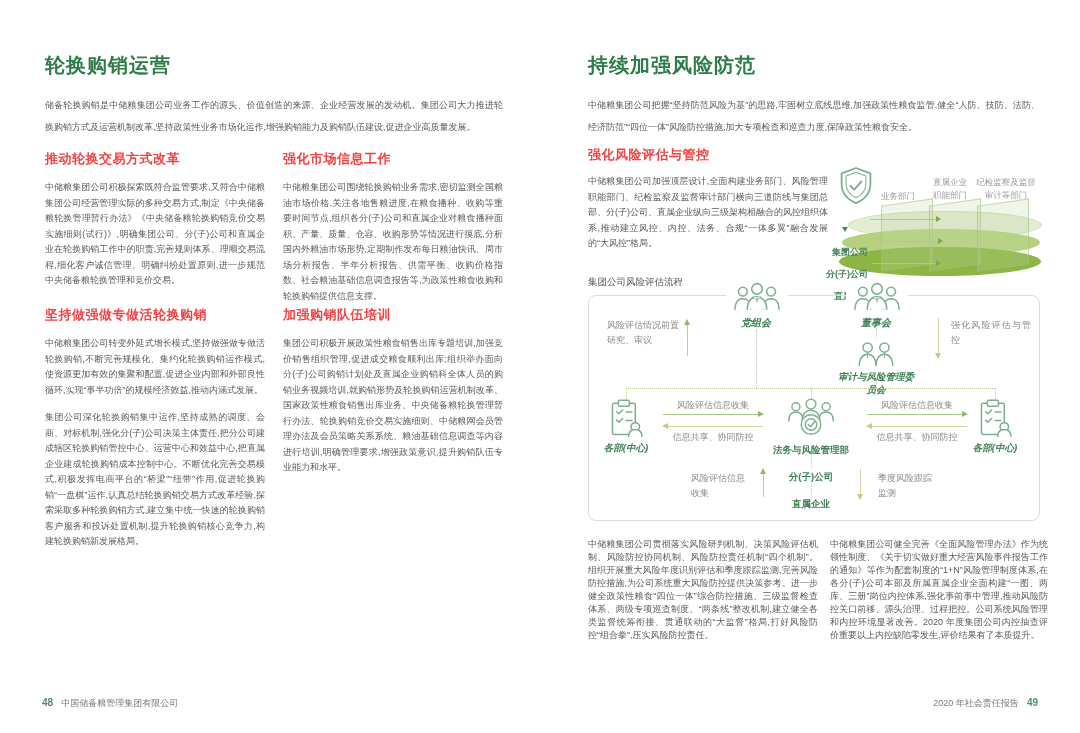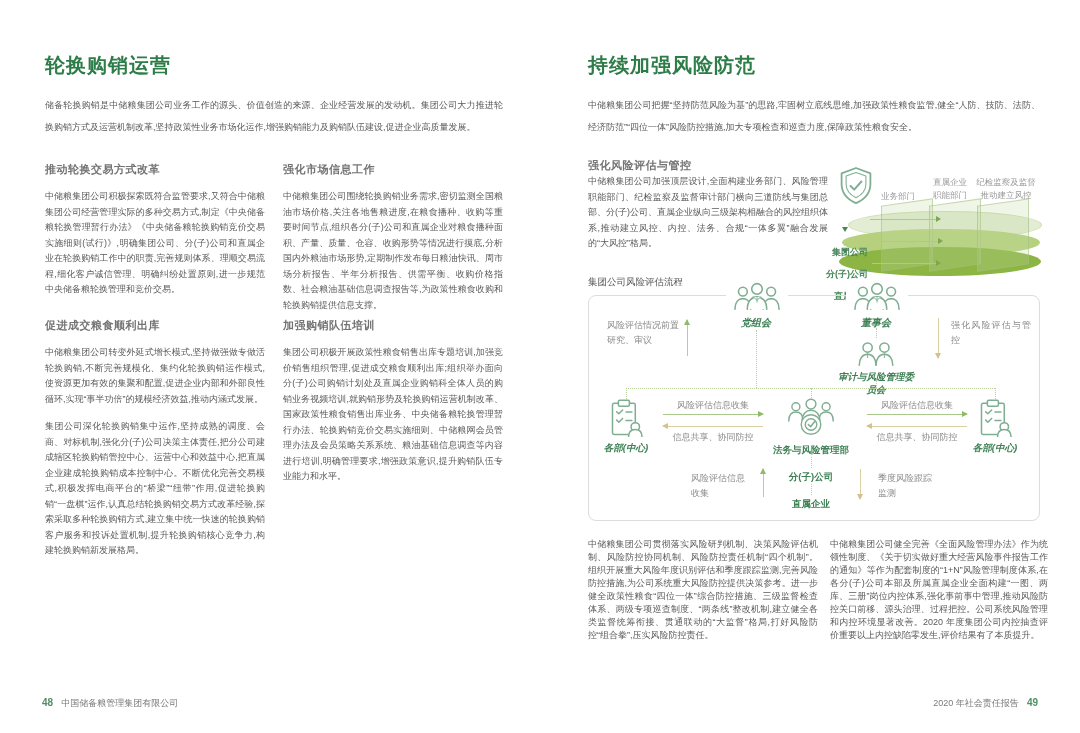--- a/index.html
+++ b/index.html
@@ -3,21 +3,21 @@
 <meta charset="utf-8">
 <style>
   html,body{margin:0;padding:0;background:#fff;}
   .spread{position:relative;width:1080px;height:733px;background:#fff;outline:1px solid #ededed;
     font-family:"Liberation Sans","DejaVu Sans",sans-serif;overflow:hidden;color:#5a5a5a;}
   .page{position:absolute;top:0;height:566px;}
   #page-left{left:45px;width:458px;}
   #page-right{left:588px;width:452px;}
   .title{position:absolute;left:0;top:52px;font-size:20px;font-weight:bold;color:#2e7d49;letter-spacing:1px;}
   .intro{position:absolute;left:0;top:94px;width:100%;font-size:9px;line-height:22px;color:#5a5a5a;text-align:justify;}
-  .h2{font-size:11px;font-weight:bold;color:#737373;margin:12px 0 12px 0;letter-spacing:.5px;}
+  .h2{font-size:13px;font-weight:bold;color:#ef4444;margin:0 0 12px 0;letter-spacing:.5px;}
   .body-p{font-size:9px;line-height:15.5px;color:#5a5a5a;text-align:justify;margin:0 0 12px 0;}
   .col-block{position:absolute;width:220px;}
   .footer{position:absolute;bottom:23px;font-size:9px;color:#7a7a7a;}
   .footer .pn{color:#4f8f63;font-weight:bold;font-size:10px;}
   .footer-left{left:38px;}
   .footer-right{right:38px;}
   .footer span{margin:0 4px;}
 
   
   .sec-head-r{position:absolute;left:0;top:146px;}
@@ -72,21 +72,21 @@
       <div class="h2">推动轮换交易方式改革</div>
       <p class="body-p">中储粮集团公司积极探索既符合监管要求,又符合中储粮集团公司经营管理实际的多种交易方式,制定《中央储备粮轮换管理暂行办法》《中央储备粮轮换购销竞价交易实施细则(试行)》,明确集团公司、分(子)公司和直属企业在轮换购销工作中的职责,完善规则体系、理顺交易流程,细化客户诚信管理、明确纠纷处置原则,进一步规范中央储备粮轮换管理和竞价交易。</p>
     </div>
 
     <div class="col-block" style="left:238px;top:150px;">
       <div class="h2">强化市场信息工作</div>
       <p class="body-p">中储粮集团公司围绕轮换购销业务需求,密切监测全国粮油市场价格,关注各地售粮进度,在粮食播种、收购等重要时间节点,组织各分(子)公司和直属企业对粮食播种面积、产量、质量、仓容、收购形势等情况进行摸底,分析国内外粮油市场形势,定期制作发布每日粮油快讯、周市场分析报告、半年分析报告、供需平衡、收购价格指数、社会粮油基础信息调查报告等,为政策性粮食收购和轮换购销提供信息支撑。</p>
     </div>
 
     <div class="col-block" style="left:0;top:306px;">
-      <div class="h2">促进成交粮食顺利出库</div>
+      <div class="h2">坚持做强做专做活轮换购销</div>
       <p class="body-p">中储粮集团公司转变外延式增长模式,坚持做强做专做活轮换购销,不断完善规模化、集约化轮换购销运作模式,使资源更加有效的集聚和配置,促进企业内部和外部良性循环,实现“事半功倍”的规模经济效益,推动内涵式发展。</p>
       <p class="body-p">集团公司深化轮换购销集中运作,坚持成熟的调度、会商、对标机制,强化分(子)公司决策主体责任,把分公司建成辖区轮换购销管控中心、运营中心和效益中心,把直属企业建成轮换购销成本控制中心。不断优化完善交易模式,积极发挥电商平台的“桥梁”“纽带”作用,促进轮换购销“一盘棋”运作,认真总结轮换购销交易方式改革经验,探索采取多种轮换购销方式,建立集中统一快速的轮换购销客户服务和投诉处置机制,提升轮换购销核心竞争力,构建轮换购销新发展格局。</p>
     </div>
 
     <div class="col-block" style="left:238px;top:306px;">
       <div class="h2">加强购销队伍培训</div>
       <p class="body-p">集团公司积极开展政策性粮食销售出库专题培训,加强竞价销售组织管理,促进成交粮食顺利出库;组织举办面向分(子)公司购销计划处及直属企业购销科全体人员的购销业务视频培训,就购销形势及轮换购销运营机制改革、国家政策性粮食销售出库业务、中央储备粮轮换管理暂行办法、轮换购销竞价交易实施细则、中储粮网会员管理办法及会员策略关系系统、粮油基础信息调查等内容进行培训,明确管理要求,增强政策意识,提升购销队伍专业能力和水平。</p>
     </div>
   </div>
 
@@ -103,21 +103,21 @@
             <path d="M20 7 31 11v9c0 7-5 12-11 15-6-3-11-8-11-15v-9Z" stroke-width="1.2"></path>
             <path d="m14 22 4 4 8-9" stroke-width="2.2"></path>
           </svg></span>
       <div class="collbl" style="left:42px;top:34px;width:60px;">
         <span>业务部门</span><br><span></span>
       </div>
       <div class="collbl" style="left:94px;top:20px;width:60px;">
         <span>直属企业</span><br><span>职能部门</span>
       </div>
       <div class="collbl" style="left:144px;top:20px;width:72px;">
-        <span>纪检监察及监督</span><br><span>推动建立风控</span>
+        <span>纪检监察及监督</span><br><span>审计等部门</span>
       </div>
 
       <div class="ell" style="left:22px;top:55px;width:192px;height:26px;background:#e3edd3;border:1px solid #cdddb2;"></div>
       <div class="ell" style="left:16px;top:73px;width:198px;height:27px;background:#b6d07e;"></div>
       <div class="ell" style="left:13px;top:91px;width:202px;height:29px;background:#8db543;"></div>
 
       <div class="plane" style="left:55px;top:46px;"></div>
       <div class="plane" style="left:103px;top:46px;"></div>
       <div class="plane" style="left:151px;top:46px;"></div>
 

